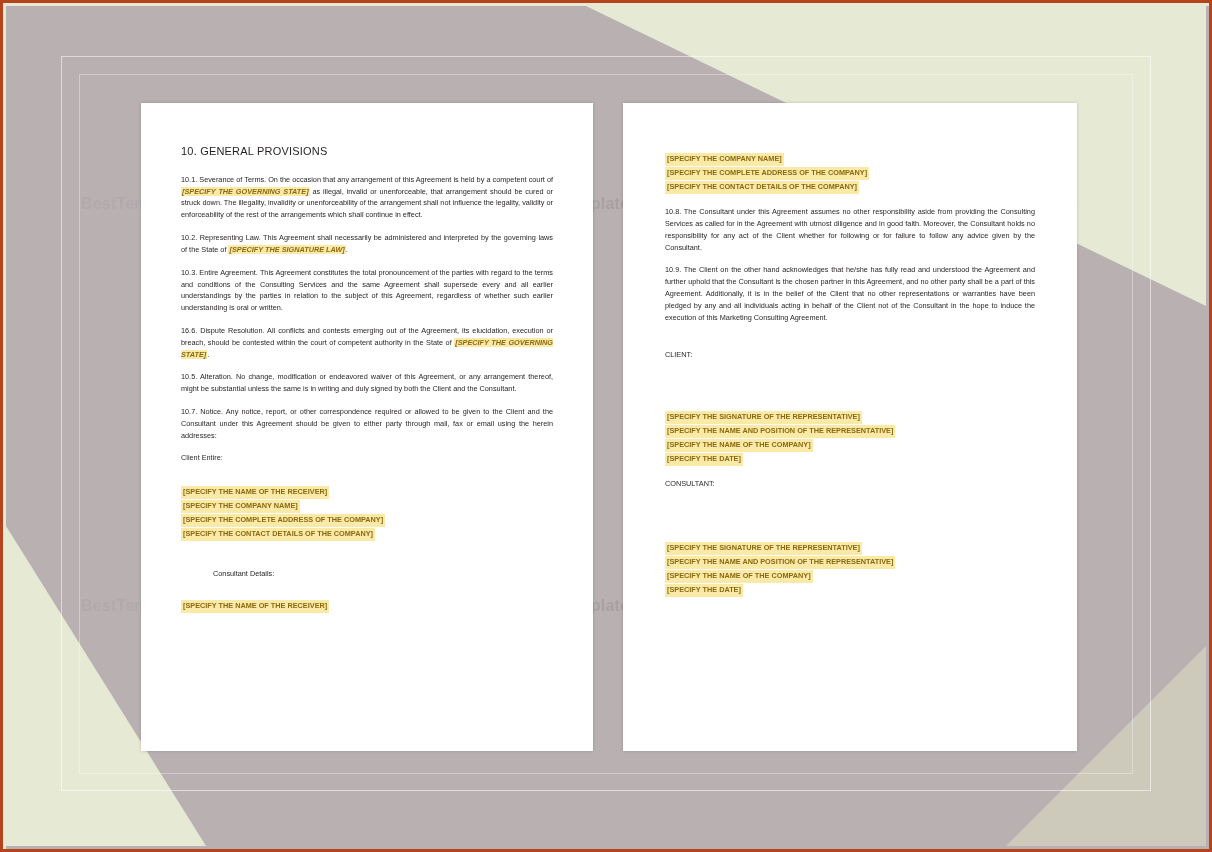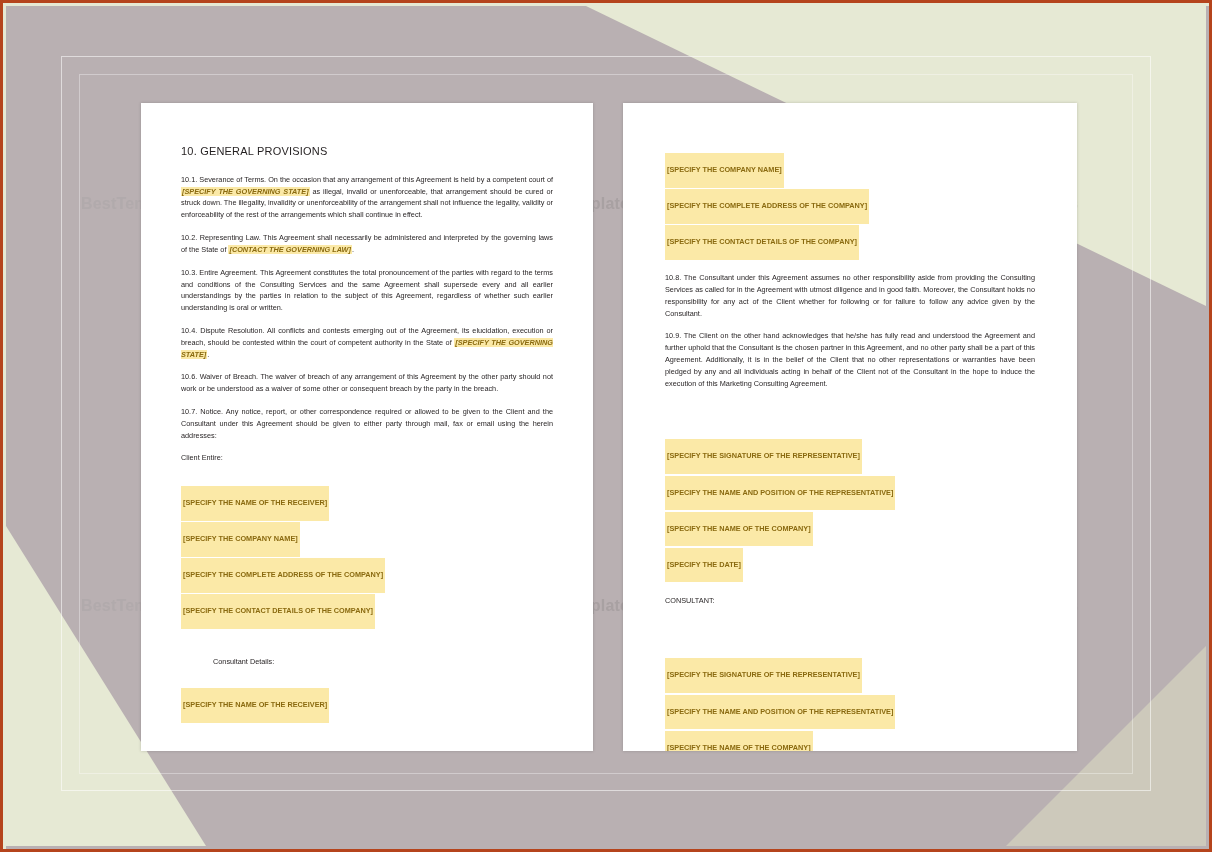--- a/index.html
+++ b/index.html
@@ -117,21 +117,21 @@
     color: #8a6a10;
     font-weight: bold;
     padding: 0 1px;
     font-style: italic;
   }
   .hl-line {
     display: inline-block;
     background: #fbe9a7;
     color: #8a6a10;
     font-weight: bold;
-    padding: 11px 2px;
+    padding: 0 2px;
     margin-bottom: 1.5px;
   }
   .block-lines { text-align: left; margin: 0 0 11px 0; line-height: 1.72; }
 
   
   .wm {
     position: absolute;
     color: rgba(150,150,150,0.22);
     font-size: 16px;
     font-weight: bold;
@@ -160,24 +160,24 @@
       <div class="wm" style="left: 78px; top: 594px;">BestTemplates</div>
       <div class="wm wm-dark" style="left: 520px; top: 594px;">BestTemplates</div>
       <div class="wm" style="left: 960px; top: 594px;">BestTemplates</div>
     </div>
 
   <div class="page" id="page-left">
     <div class="page-inner">
       <h1 class="section-title">10. GENERAL PROVISIONS</h1>
       <div id="left-clauses">
           <p class="clause"><span>10.1. Severance of Terms. On the occasion that any arrangement of this Agreement is held by a competent court of </span><span class="hl">[SPECIFY THE GOVERNING STATE]</span><span> as illegal, invalid or unenforceable, that arrangement should be cured or struck down. The illegality, invalidity or unenforceability of the arrangement shall not influence the legality, validity or enforceability of the rest of the arrangements which shall continue in effect.</span></p>
-          <p class="clause"><span>10.2. Representing Law. This Agreement shall necessarily be administered and interpreted by the governing laws of the State of </span><span class="hl">[CONTACT THE GOVERNING LAW]</span><span>.</span></p>
+          <p class="clause"><span>10.2. Representing Law. This Agreement shall necessarily be administered and interpreted by the governing laws of the State of </span><span class="hl">[SPECIFY THE SIGNATURE LAW]</span><span>.</span></p>
           <p class="clause"><span>10.3. Entire Agreement. This Agreement constitutes the total pronouncement of the parties with regard to the terms and conditions of the Consulting Services and the same Agreement shall supersede every and all earlier understandings by the parties in relation to the subject of this Agreement, regardless of whether such earlier understanding is oral or written.</span></p>
-          <p class="clause"><span>10.4. Dispute Resolution. All conflicts and contests emerging out of the Agreement, its elucidation, execution or breach, should be contested within the court of competent authority in the State of </span><span class="hl">[SPECIFY THE GOVERNING STATE]</span><span>.</span></p>
-          <p class="clause"><span>10.6. Waiver of Breach. The waiver of breach of any arrangement of this Agreement by the other party should not work or be understood as a waiver of some other or consequent breach by the party in the breach.</span></p>
+          <p class="clause"><span>16.6. Dispute Resolution. All conflicts and contests emerging out of the Agreement, its elucidation, execution or breach, should be contested within the court of competent authority in the State of </span><span class="hl">[SPECIFY THE GOVERNING STATE]</span><span>.</span></p>
+          <p class="clause"><span>10.5. Alteration. No change, modification or endeavored waiver of this Agreement, or any arrangement thereof, might be substantial unless the same is in writing and duly signed by both the Client and the Consultant.</span></p>
           <p class="clause"><span>10.7. Notice. Any notice, report, or other correspondence required or allowed to be given to the Client and the Consultant under this Agreement should be given to either party through mail, fax or email using the herein addresses:</span></p>
         </div>
 
       <p class="clause plain">Client Entire:</p>
       <div class="block-lines" id="client-details-fields" style="margin-top:22px;">
           <div><span class="hl-line">[SPECIFY THE NAME OF THE RECEIVER]</span></div>
           <div><span class="hl-line">[SPECIFY THE COMPANY NAME]</span></div>
           <div><span class="hl-line">[SPECIFY THE COMPLETE ADDRESS OF THE COMPANY]</span></div>
           <div><span class="hl-line">[SPECIFY THE CONTACT DETAILS OF THE COMPANY]</span></div>
         </div>
@@ -194,20 +194,21 @@
       <div class="block-lines" id="right-top-fields">
           <div><span class="hl-line">[SPECIFY THE COMPANY NAME]</span></div>
           <div><span class="hl-line">[SPECIFY THE COMPLETE ADDRESS OF THE COMPANY]</span></div>
           <div><span class="hl-line">[SPECIFY THE CONTACT DETAILS OF THE COMPANY]</span></div>
         </div>
       <div id="right-clauses" style="margin-top:8px;">
           <p class="clause"><span>10.8. The Consultant under this Agreement assumes no other responsibility aside from providing the Consulting Services as called for in the Agreement with utmost diligence and in good faith. Moreover, the Consultant holds no responsibility for any act of the Client whether for following or for failure to follow any advice given by the Consultant.</span></p>
           <p class="clause"><span>10.9. The Client on the other hand acknowledges that he/she has fully read and understood the Agreement and further uphold that the Consultant is the chosen partner in this Agreement, and no other party shall be a part of this Agreement. Additionally, it is in the belief of the Client that no other representations or warranties have been pledged by any and all individuals acting in behalf of the Client not of the Consultant in the hope to induce the execution of this Marketing Consulting Agreement.</span></p>
         </div>
 
+      <p class="clause plain" style="margin-top:26px;">CLIENT:</p>
       <div class="block-lines" id="client-signature-fields" style="margin-top:50px;">
           <div><span class="hl-line">[SPECIFY THE SIGNATURE OF THE REPRESENTATIVE]</span></div>
           <div><span class="hl-line">[SPECIFY THE NAME AND POSITION OF THE REPRESENTATIVE]</span></div>
           <div><span class="hl-line">[SPECIFY THE NAME OF THE COMPANY]</span></div>
           <div><span class="hl-line">[SPECIFY THE DATE]</span></div>
         </div>
 
       <p class="clause plain" style="">CONSULTANT:</p>
       <div class="block-lines" id="consultant-signature-fields" style="margin-top:52px;">
           <div><span class="hl-line">[SPECIFY THE SIGNATURE OF THE REPRESENTATIVE]</span></div>

